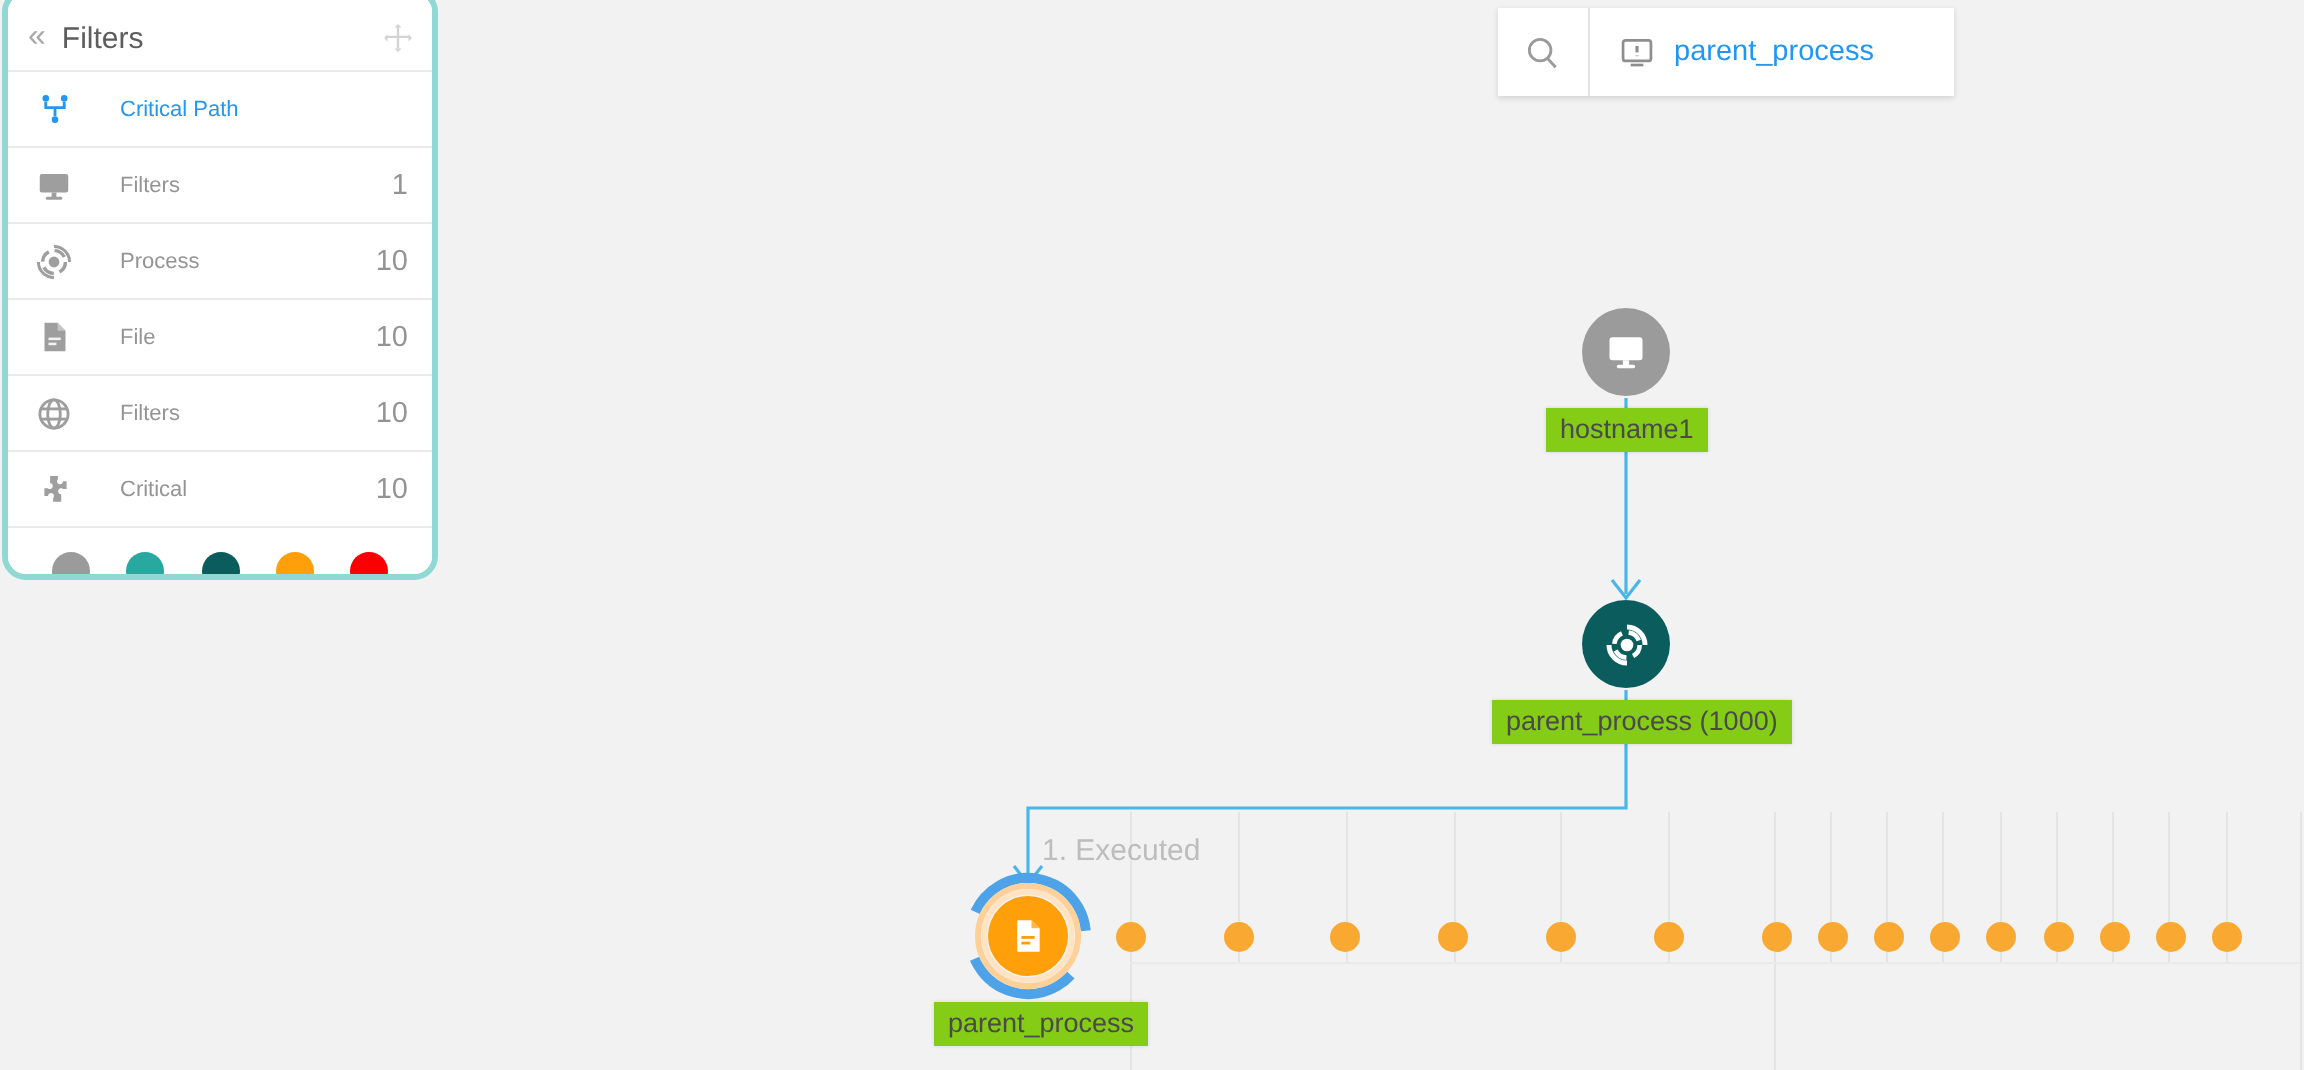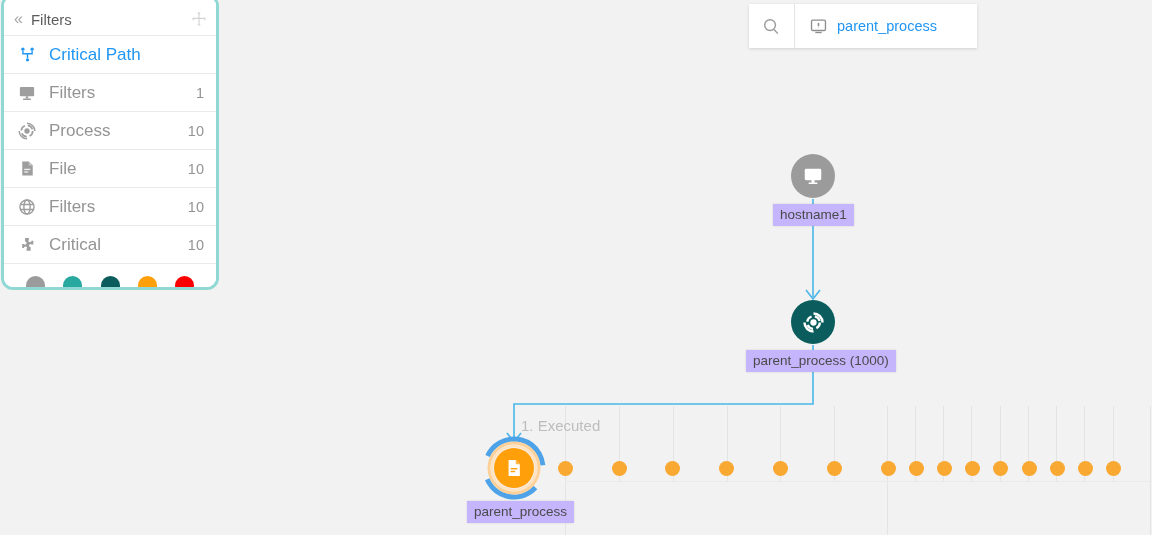--- a/index.html
+++ b/index.html
@@ -33,21 +33,21 @@
   #filters-title { color: #5d5d5d; font-size: 15px; flex: 1; }
   .move-icon { width: 14px; height: 14px; opacity: .5; cursor: move; }
 
   .filter-row {
     height: 38px; display: flex; align-items: center;
     padding: 0 12px 0 12px;
     border-top: 1px solid #eaeaea;
     background: #fff; cursor: pointer;
   }
   .filter-row .ficon { width: 22px; height: 22px; display:flex; align-items:center; justify-content:center; flex: 0 0 22px; }
-  .filter-row .flabel { flex: 1; margin-left: 11px; font-size: 17px; color: #949494; }
+  .filter-row .flabel { flex: 1; margin-left: 22px; font-size: 11px; color: #949494; }
   .filter-row.critical .flabel { color: #2196f3; }
   .filter-row .fcount { font-size: 14.5px; color: #949494; }
 
   #color-row {
     height: 44px; display: flex; align-items: center;
     justify-content: space-between;
     padding: 0 22px;
     border-top: 1px solid #eaeaea; background: #fff;
   }
   .swatch { width: 19px; height: 19px; border-radius: 50%; cursor: pointer; }
@@ -65,21 +65,21 @@
     display: flex; align-items: center; justify-content: center;
     border-right: 1px solid #e4e4e4; cursor: pointer;
   }
   #search-chip { display: flex; align-items: center; padding-left: 14px; gap: 9px; }
   #search-chip .chip-text { color: #2196f3; font-size: 14.5px; }
 
   
   #graph { position: absolute; inset: 0; }
   .node { position: absolute; border-radius: 50%; display: flex; align-items: center; justify-content: center; cursor: pointer; }
   .nodelabel {
-    position: absolute; background: #c4b5fd;
+    position: absolute; background: #84cc16;
     color: #4a4a4a; font-size: 13.5px;
     padding: 3px 7px 4px 7px; white-space: nowrap;
     box-shadow: 0 0 2px rgba(0,0,0,.13);
   }
   .dot { position: absolute; width: 15px; height: 15px; border-radius: 50%; background: #f9a832; cursor: pointer; }
   .gridline { position: absolute; width: 1px; background: #e4e4e4; }
   .edge-label { position: absolute; color: #bdbdbd; font-size: 15px; }
 </style>
 </head>
 <body>

